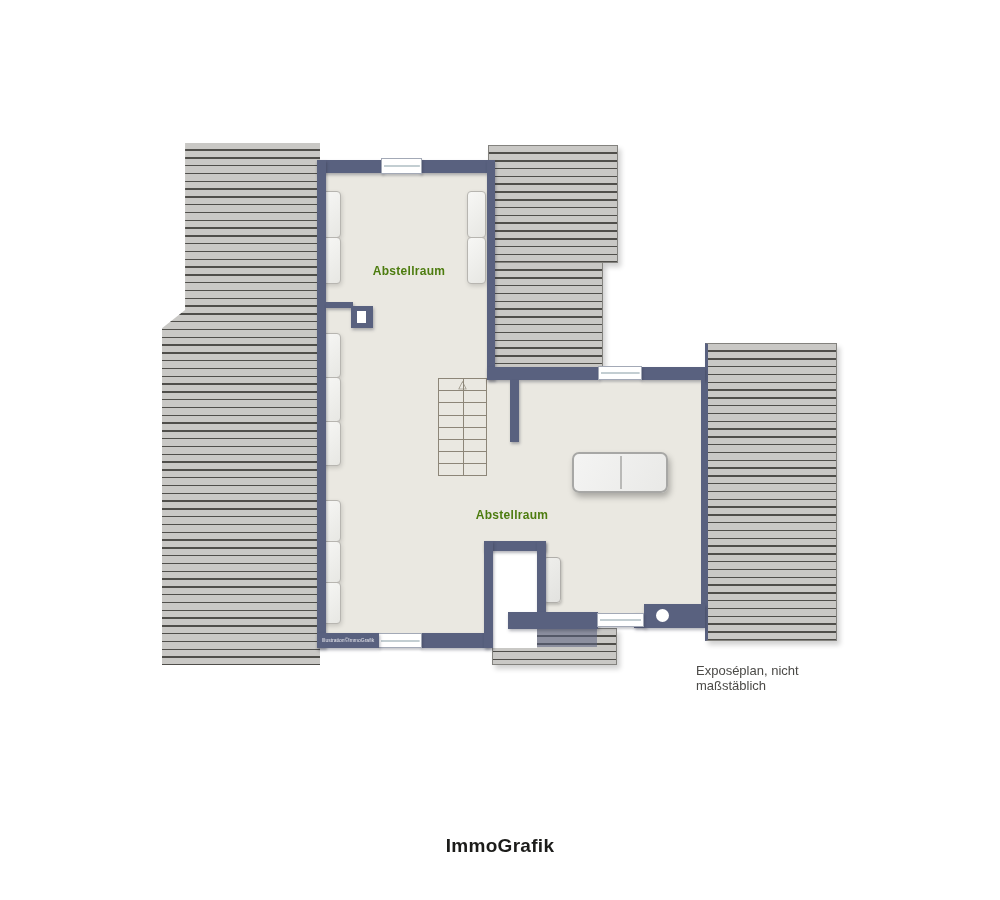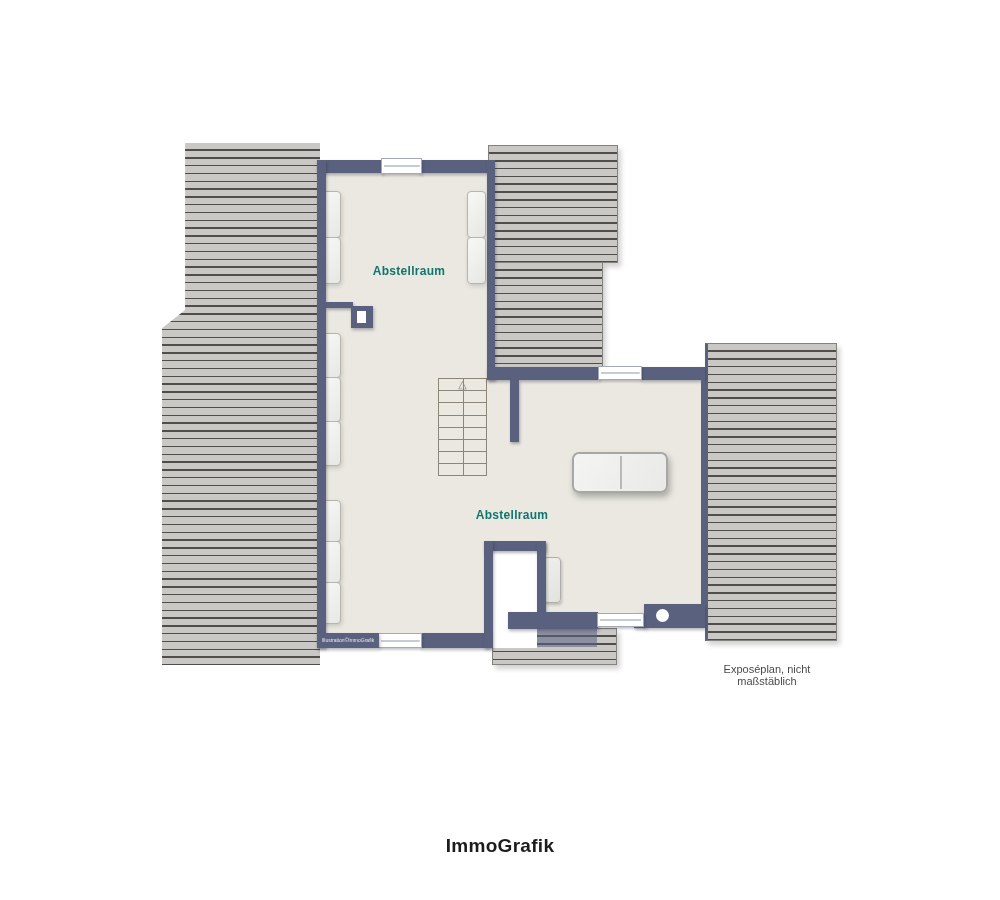--- a/index.html
+++ b/index.html
@@ -41,23 +41,23 @@
   }
   .stairs::before{content:"";position:absolute;left:50%;top:0;bottom:0;width:1px;background:#8d8678;}
   .stairs .arrow{position:absolute;top:0px;left:50%;transform:translateX(-50%);font-size:11px;line-height:11px;color:#8d8678;z-index:4;}
 
   .chimney{background:var(--wall,#59617f);z-index:4;box-shadow:1px 2px 3px rgba(40,44,60,.35);}
   .chimney .flue{position:absolute;left:6px;top:5px;width:9px;height:12px;background:#fff;}
   .corner-block{background:var(--wall,#59617f);z-index:4;box-shadow:1px 2px 3px rgba(40,44,60,.35);}
   .corner-block .drain{position:absolute;left:12px;top:5px;width:13px;height:13px;border-radius:50%;background:#fff;}
 
   
-  .room-label{z-index:6;font-size:12px;font-weight:600;letter-spacing:.3px;color:#0f766e;text-align:center;}
+  .room-label{z-index:6;font-size:12px;font-weight:600;letter-spacing:.3px;color:#4d7c0f;text-align:center;}
   .watermark{z-index:6;font-size:5px;color:#e8e8ee;line-height:15px;text-align:center;white-space:nowrap;overflow:hidden;}
-  .disclaimer{z-index:6;font-size:11px;color:#4b4a47;text-align:center;}
+  .disclaimer{z-index:6;font-size:13px;color:#4b4a47;text-align:left;}
   .plan-title{z-index:6;left:0;right:0;text-align:center;font-size:19px;font-weight:bold;color:#1c1c1a;letter-spacing:.3px;}
 </style>
 </head>
 <body style="--wall: #59617f; --floor: #eae8e1; background: rgb(255, 255, 255);">
 
 <div class="abs floor" style="left:325px;top:172px;width:163px;height:462px;"></div>
 <div class="abs floor" style="left:488px;top:379px;width:214px;height:234px;"></div>
 
 <div class="abs hatch hatch-clip" style="left:162px;top:143px;width:158px;height:522px;clip-path:polygon(14.6% 0,100% 0,100% 100%,0 100%,0 35.5%,14.6% 32%);"></div>
 <div class="abs hatch" style="left:488px;top:145px;width:130px;height:118px;"></div>

